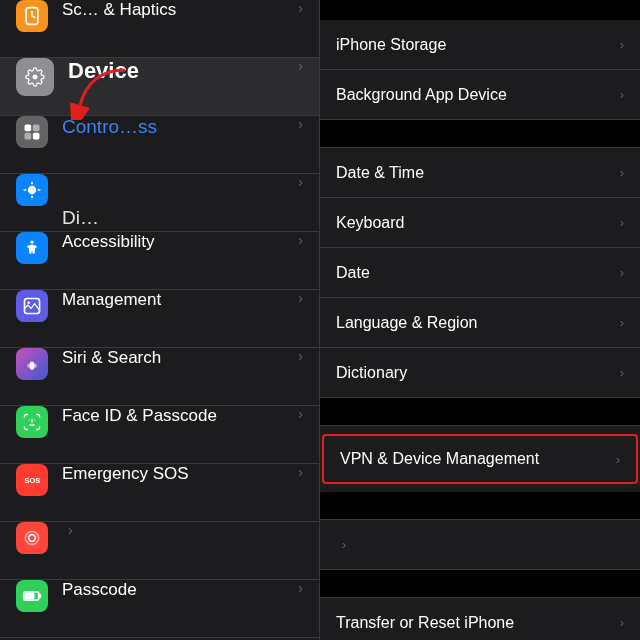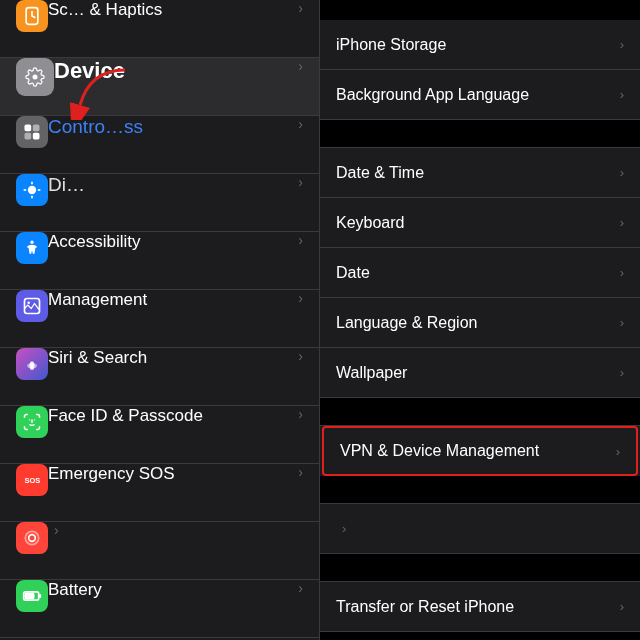--- a/index.html
+++ b/index.html
@@ -32,20 +32,21 @@
       cursor: pointer;
     }
 
     .icon-box {
       width: 32px;
       height: 32px;
       border-radius: 8px;
       display: flex;
       align-items: center;
       justify-content: center;
+      margin-right: 14px;
       flex-shrink: 0;
       text-decoration: underline;
     }
 
     .icon-box svg { width: 20px; height: 20px; }
 
     .item-label {
       flex: 1;
       font-size: 17px;
       color: #fff;
@@ -78,21 +79,21 @@
       top: 60px;
       left: 60px;
       z-index: 10;
       pointer-events: none;
     }
 
     
     .control-row .item-label { font-size: 19px; font-weight: 500; color: #3b82f6; }
 
     
-    .display-row .item-label { font-size: 19px; font-weight: 500; color: #e0e0e0; }
+    .display-row .item-label { font-size: 19px; font-weight: 500; color: #e0e0e0; margin-top: 33px; }
 
     
     .right-panel {
       width: 320px;
       height: 640px;
       background: #1c1c1e;
       overflow: hidden;
     }
 
     .right-panel .section {
@@ -121,21 +122,21 @@
 
     .section-gap {
       height: 28px;
       background: #000;
       border-bottom: 0.5px solid #3a3a3c;
     }
 
     .vpn-row {
       border: 2px solid #e0201e !important;
       border-radius: 4px;
-      margin: 0 2px;
+      margin: 8px 2px;
     }
 
     .top-spacer {
       height: 20px;
       background: #000;
     }
   </style>
 </head>
 <body>
 
@@ -273,21 +274,21 @@
   </div>
 
   <div class="menu-item">
     <div class="icon-box" style="background:#30d158;">
       <svg viewBox="0 0 24 24" width="20" height="20" fill="none" stroke="white" stroke-width="2">
           <rect x="2" y="7" width="18" height="10" rx="2"></rect>
           <path d="M20 11h2v2h-2"></path>
           <rect x="4" y="9" width="10" height="6" rx="1" fill="white"></rect>
         </svg>
     </div>
-    <span class="item-label">Battery</span>
+    <span class="item-label">Passcode</span>
     <span class="chevron">›</span>
   </div>
 
   <div class="menu-item">
     
     
     
   </div>
 
 </div>
@@ -295,21 +296,21 @@
 <div class="right-panel">
 
   <div class="top-spacer"></div>
 
   <div class="section">
     <div class="row">
       <span class="row-label">iPhone Storage</span>
       <span class="chevron">›</span>
     </div>
     <div class="row">
-      <span class="row-label">Background App Language</span>
+      <span class="row-label">Background App Device</span>
       <span class="chevron">›</span>
     </div>
   </div>
 
   <div class="section-gap"></div>
 
   <div class="section">
     <div class="row">
       <span class="row-label">Date &amp; Time</span>
       <span class="chevron">›</span>
@@ -320,21 +321,21 @@
     </div>
     <div class="row">
       <span class="row-label">Date</span>
       <span class="chevron">›</span>
     </div>
     <div class="row">
       <span class="row-label">Language &amp; Region</span>
       <span class="chevron">›</span>
     </div>
     <div class="row">
-      <span class="row-label">Wallpaper</span>
+      <span class="row-label">Dictionary</span>
       <span class="chevron">›</span>
     </div>
   </div>
 
   <div class="section-gap"></div>
 
   <div class="section">
     <div class="row vpn-row">
       <span class="row-label">VPN &amp; Device Management</span>
       <span class="chevron">›</span>

